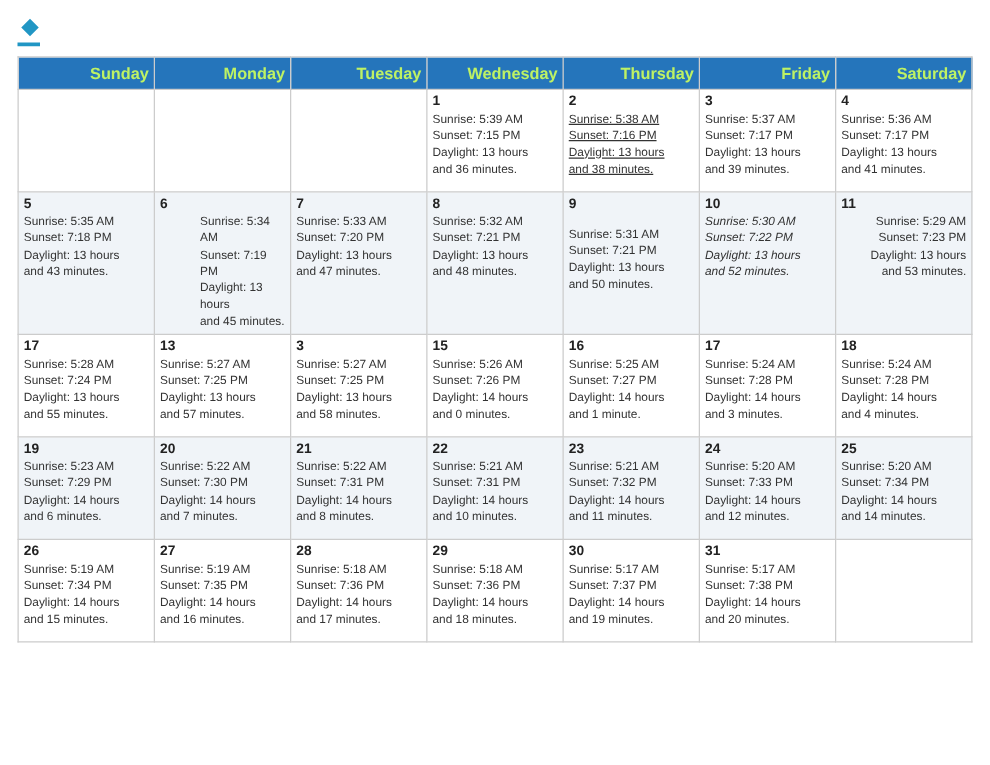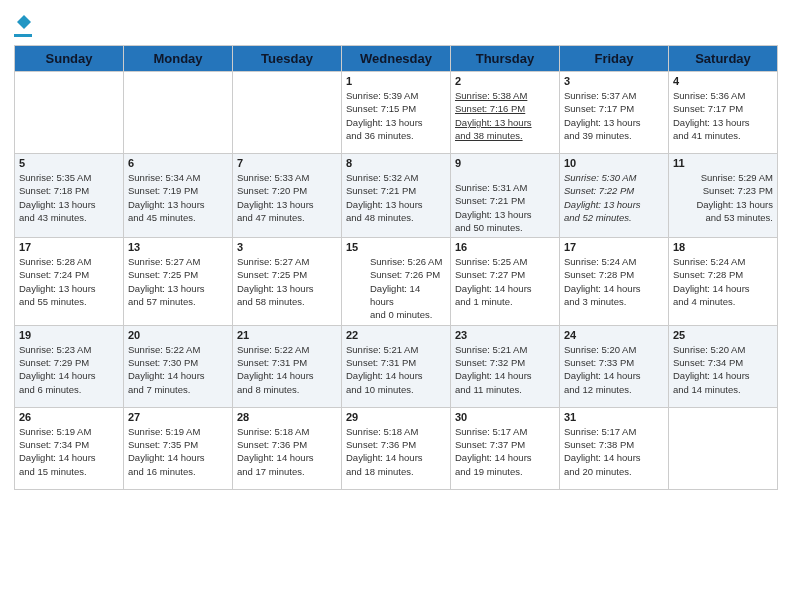--- a/index.html
+++ b/index.html
@@ -52,24 +52,24 @@
       font-size: 18px;
       color: #1a3a5c;
     }
     table {
       width: 100%;
       border-collapse: collapse;
       table-layout: fixed;
     }
     thead tr th {
       background: #2575bb;
-      color: #0f172a;
+      color: #bef264;
       font-size: 13px;
       padding: 5px 4px;
-      text-align: center;
+      text-align: right;
       border: 1px solid #ccc;
     }
     tbody tr td {
       vertical-align: top;
       border: 1px solid #ccc;
       padding: 3px 4px;
       font-size: 10px;
       color: #222;
       height: 82px;
       background: #fff;
@@ -161,21 +161,21 @@
         <tr>
           <td>
             <span class="day-num">5</span>
             <div class="day-info" style="white-space: pre-line;">Sunrise: 5:35 AM
 Sunset: 7:18 PM
 Daylight: 13 hours
 and 43 minutes.</div>
           </td>
           <td>
             <span class="day-num">6</span>
-            <div class="day-info" style="white-space: pre-line;">Sunrise: 5:34 AM
+            <div class="day-info" style="white-space: pre-line; margin-left: 32px;">Sunrise: 5:34 AM
 Sunset: 7:19 PM
 Daylight: 13 hours
 and 45 minutes.</div>
           </td>
           <td>
             <span class="day-num">7</span>
             <div class="day-info" style="white-space: pre-line;">Sunrise: 5:33 AM
 Sunset: 7:20 PM
 Daylight: 13 hours
 and 47 minutes.</div>
@@ -226,21 +226,21 @@
           </td>
           <td>
             <span class="day-num">3</span>
             <div class="day-info" style="white-space: pre-line;">Sunrise: 5:27 AM
 Sunset: 7:25 PM
 Daylight: 13 hours
 and 58 minutes.</div>
           </td>
           <td>
             <span class="day-num">15</span>
-            <div class="day-info" style="white-space: pre-line; margin-left: 24px;">Sunrise: 5:26 AM
+            <div class="day-info" style="white-space: pre-line;">Sunrise: 5:26 AM
 Sunset: 7:26 PM
 Daylight: 14 hours
 and 0 minutes.</div>
           </td>
           <td>
             <span class="day-num">16</span>
             <div class="day-info" style="white-space: pre-line;">Sunrise: 5:25 AM
 Sunset: 7:27 PM
 Daylight: 14 hours
 and 1 minute.</div>

